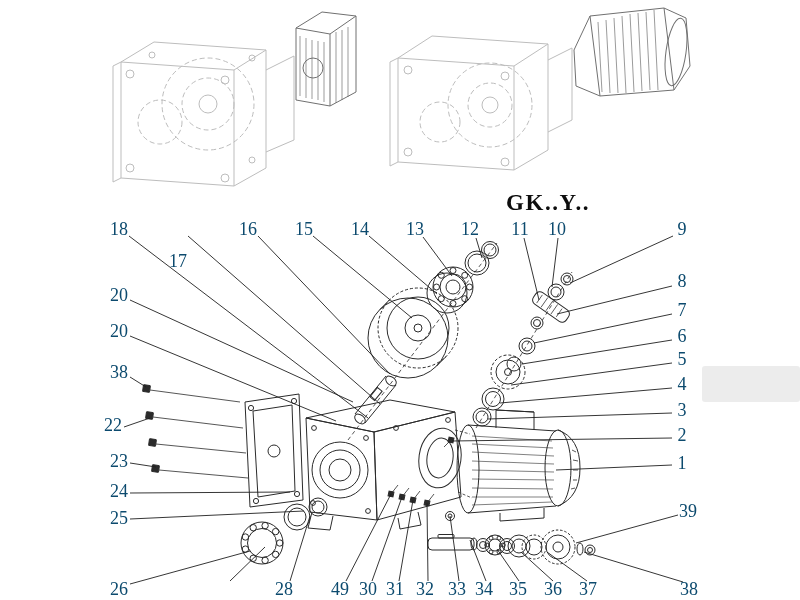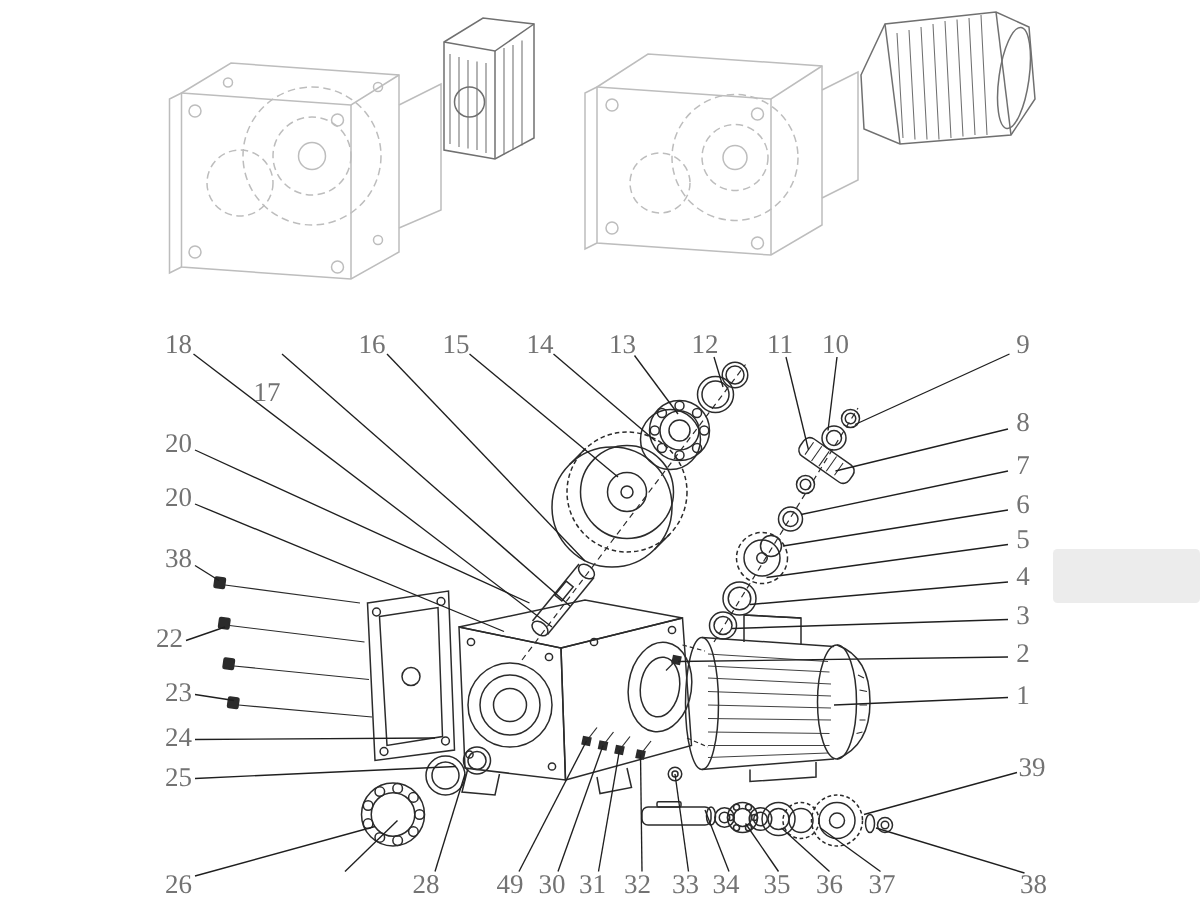--- a/index.html
+++ b/index.html
@@ -1,21 +1,21 @@
 <!DOCTYPE html>
 <html><head>
 <meta charset="utf-8">
 <style>
   *{box-sizing:border-box}
   html,body{margin:0;padding:0;background:#ffffff}
   #stage{position:relative;width:800px;height:600px;background:#fff;overflow:hidden;
          font-family:"Liberation Serif","DejaVu Serif",serif}
   #art,#leader-svg{position:absolute;left:0;top:0}
   #leader-svg line{stroke:#1f1f1f;stroke-width:.9}
-  .callout{position:absolute;transform:translate(-50%,-50%);font-size:18px;color:#737373;
+  .callout{position:absolute;transform:translate(-50%,-50%);font-size:18px;color:#0c4a6e;
            line-height:1;white-space:nowrap}
   .variant-label{position:absolute;transform:translateX(-50%);font-weight:700;font-size:23px;
                  letter-spacing:1.5px;color:#0d0d0d;white-space:nowrap}
   #label-gkgrf{left:250px;top:190px}
   #label-gky{left:548px;top:190px}
   #watermark{position:absolute;left:702px;top:366px;width:98px;height:36px;background:#d9d9d9;
              opacity:.5;border-radius:3px}
 </style>
 </head>
 <body>
@@ -351,15 +351,16 @@
       <div class="callout" style="left: 425px; top: 589px;">32</div>
       <div class="callout" style="left: 457px; top: 589px;">33</div>
       <div class="callout" style="left: 484px; top: 589px;">34</div>
       <div class="callout" style="left: 518px; top: 589px;">35</div>
       <div class="callout" style="left: 553px; top: 589px;">36</div>
       <div class="callout" style="left: 588px; top: 589px;">37</div>
       <div class="callout" style="left: 689px; top: 589px;">38</div>
       <div class="callout" style="left: 688px; top: 511px;">39</div>
     </div>
 
+  <div class="variant-label" id="label-gky">GK..Y..</div>
 
   <div id="watermark"></div>
 </div>
 
 </body></html>

